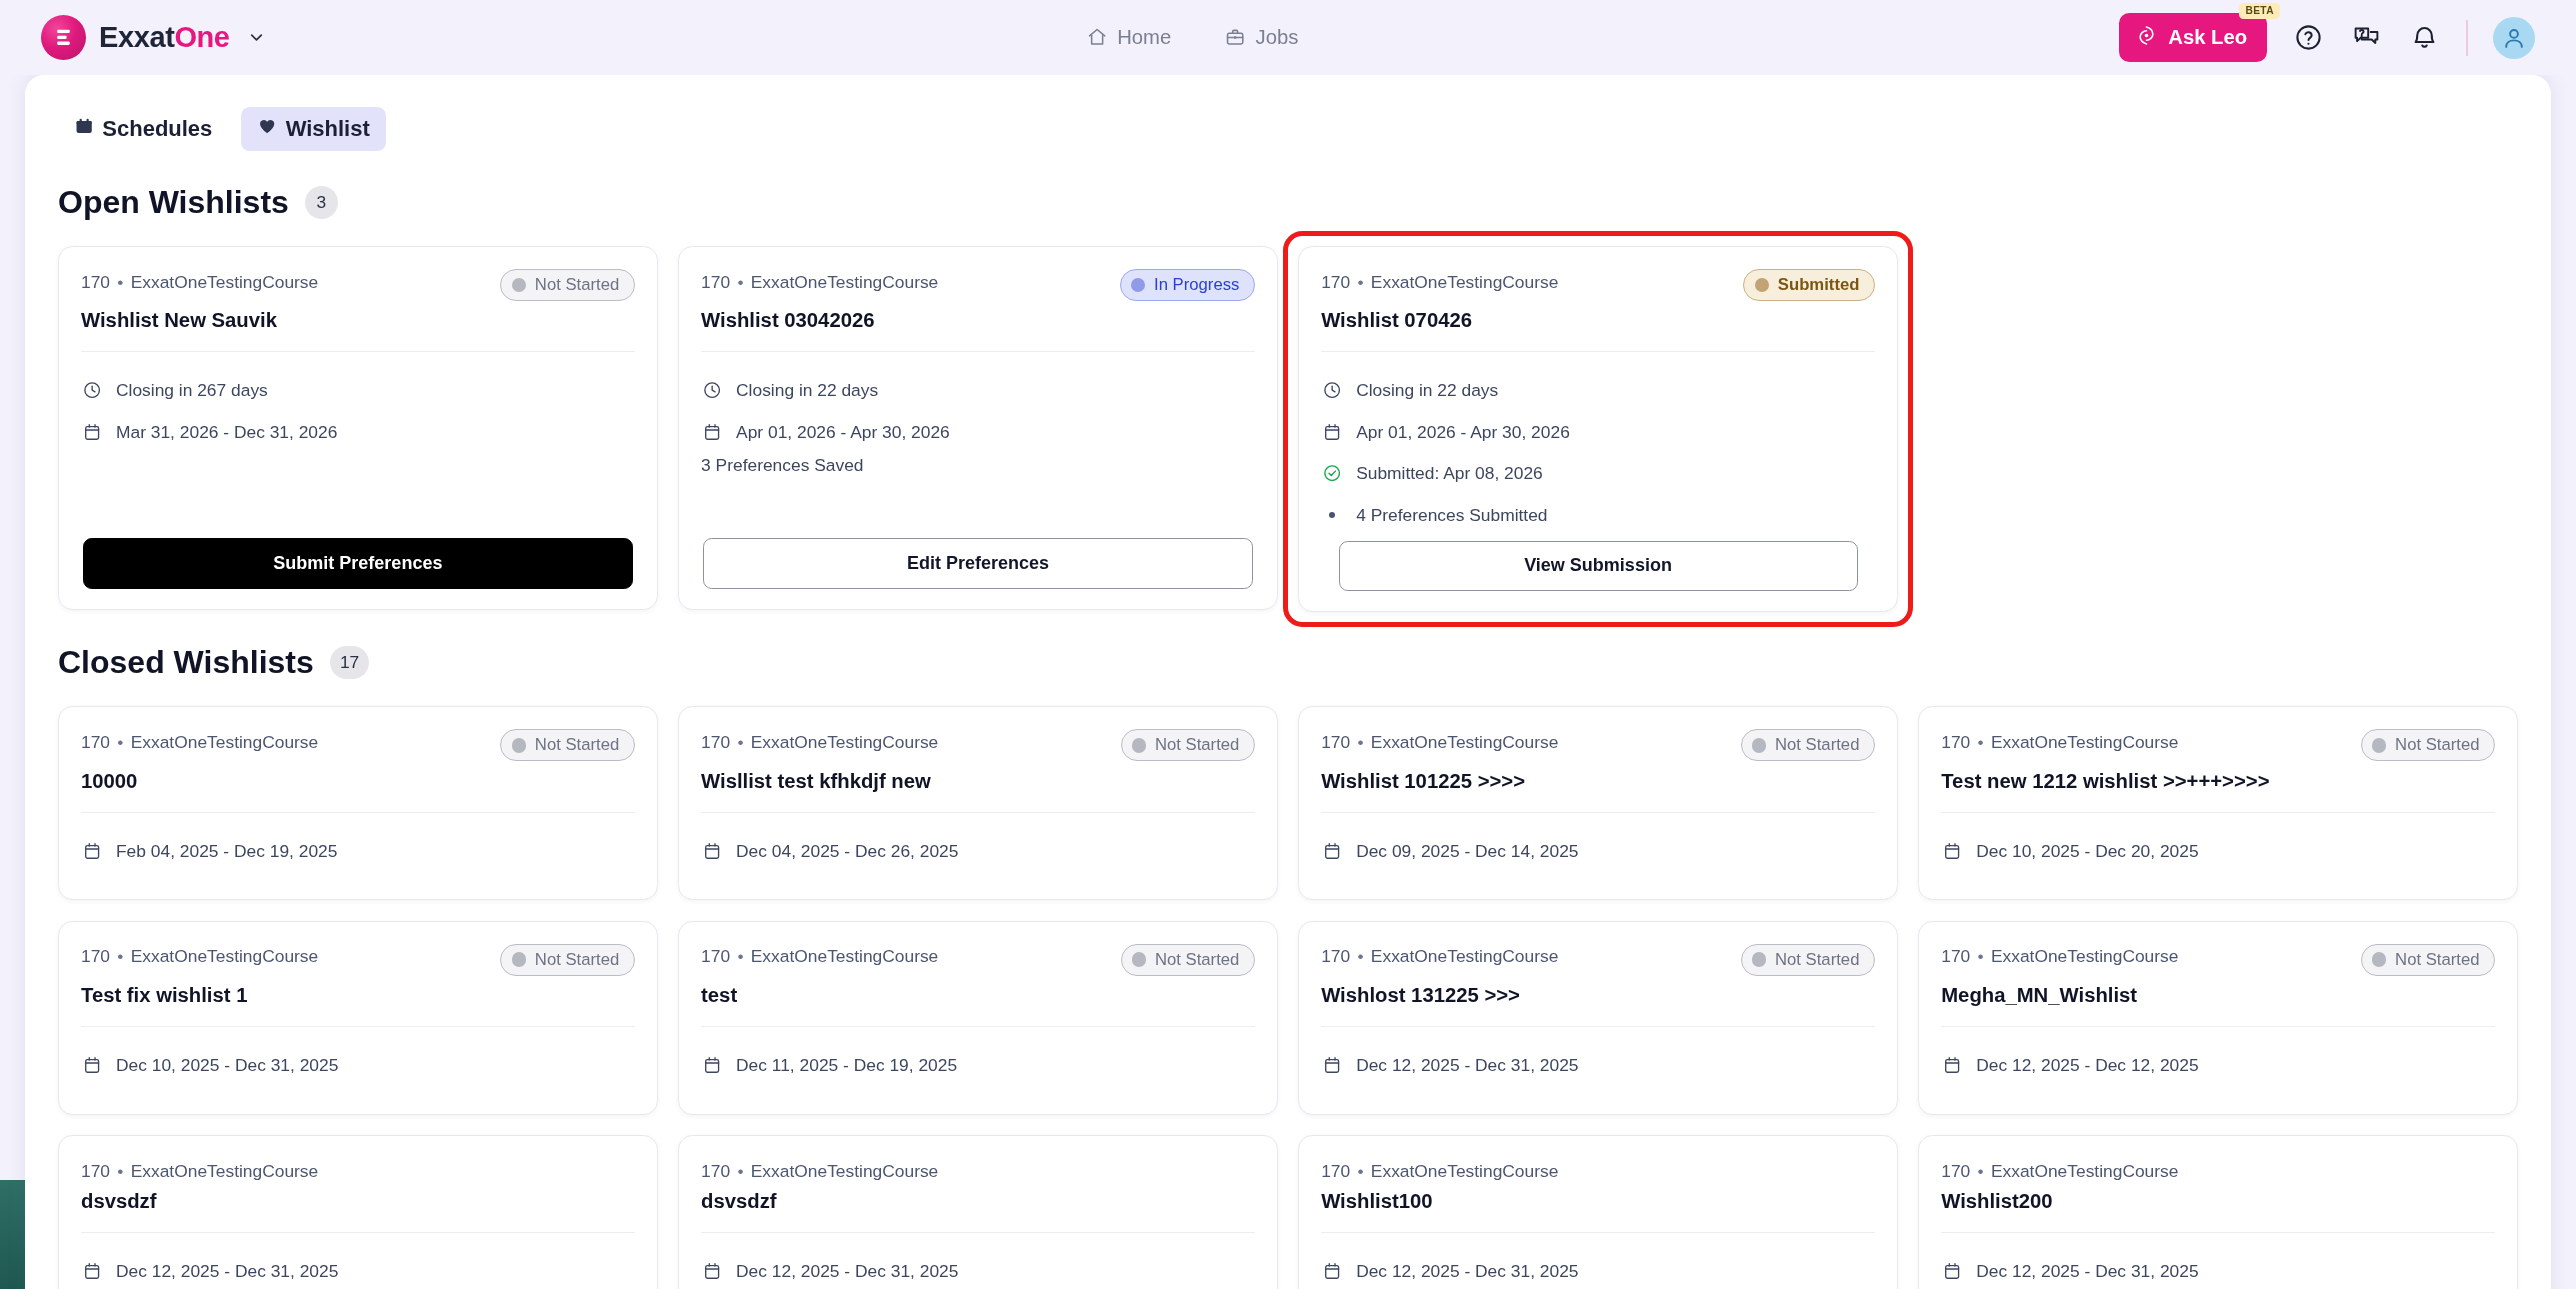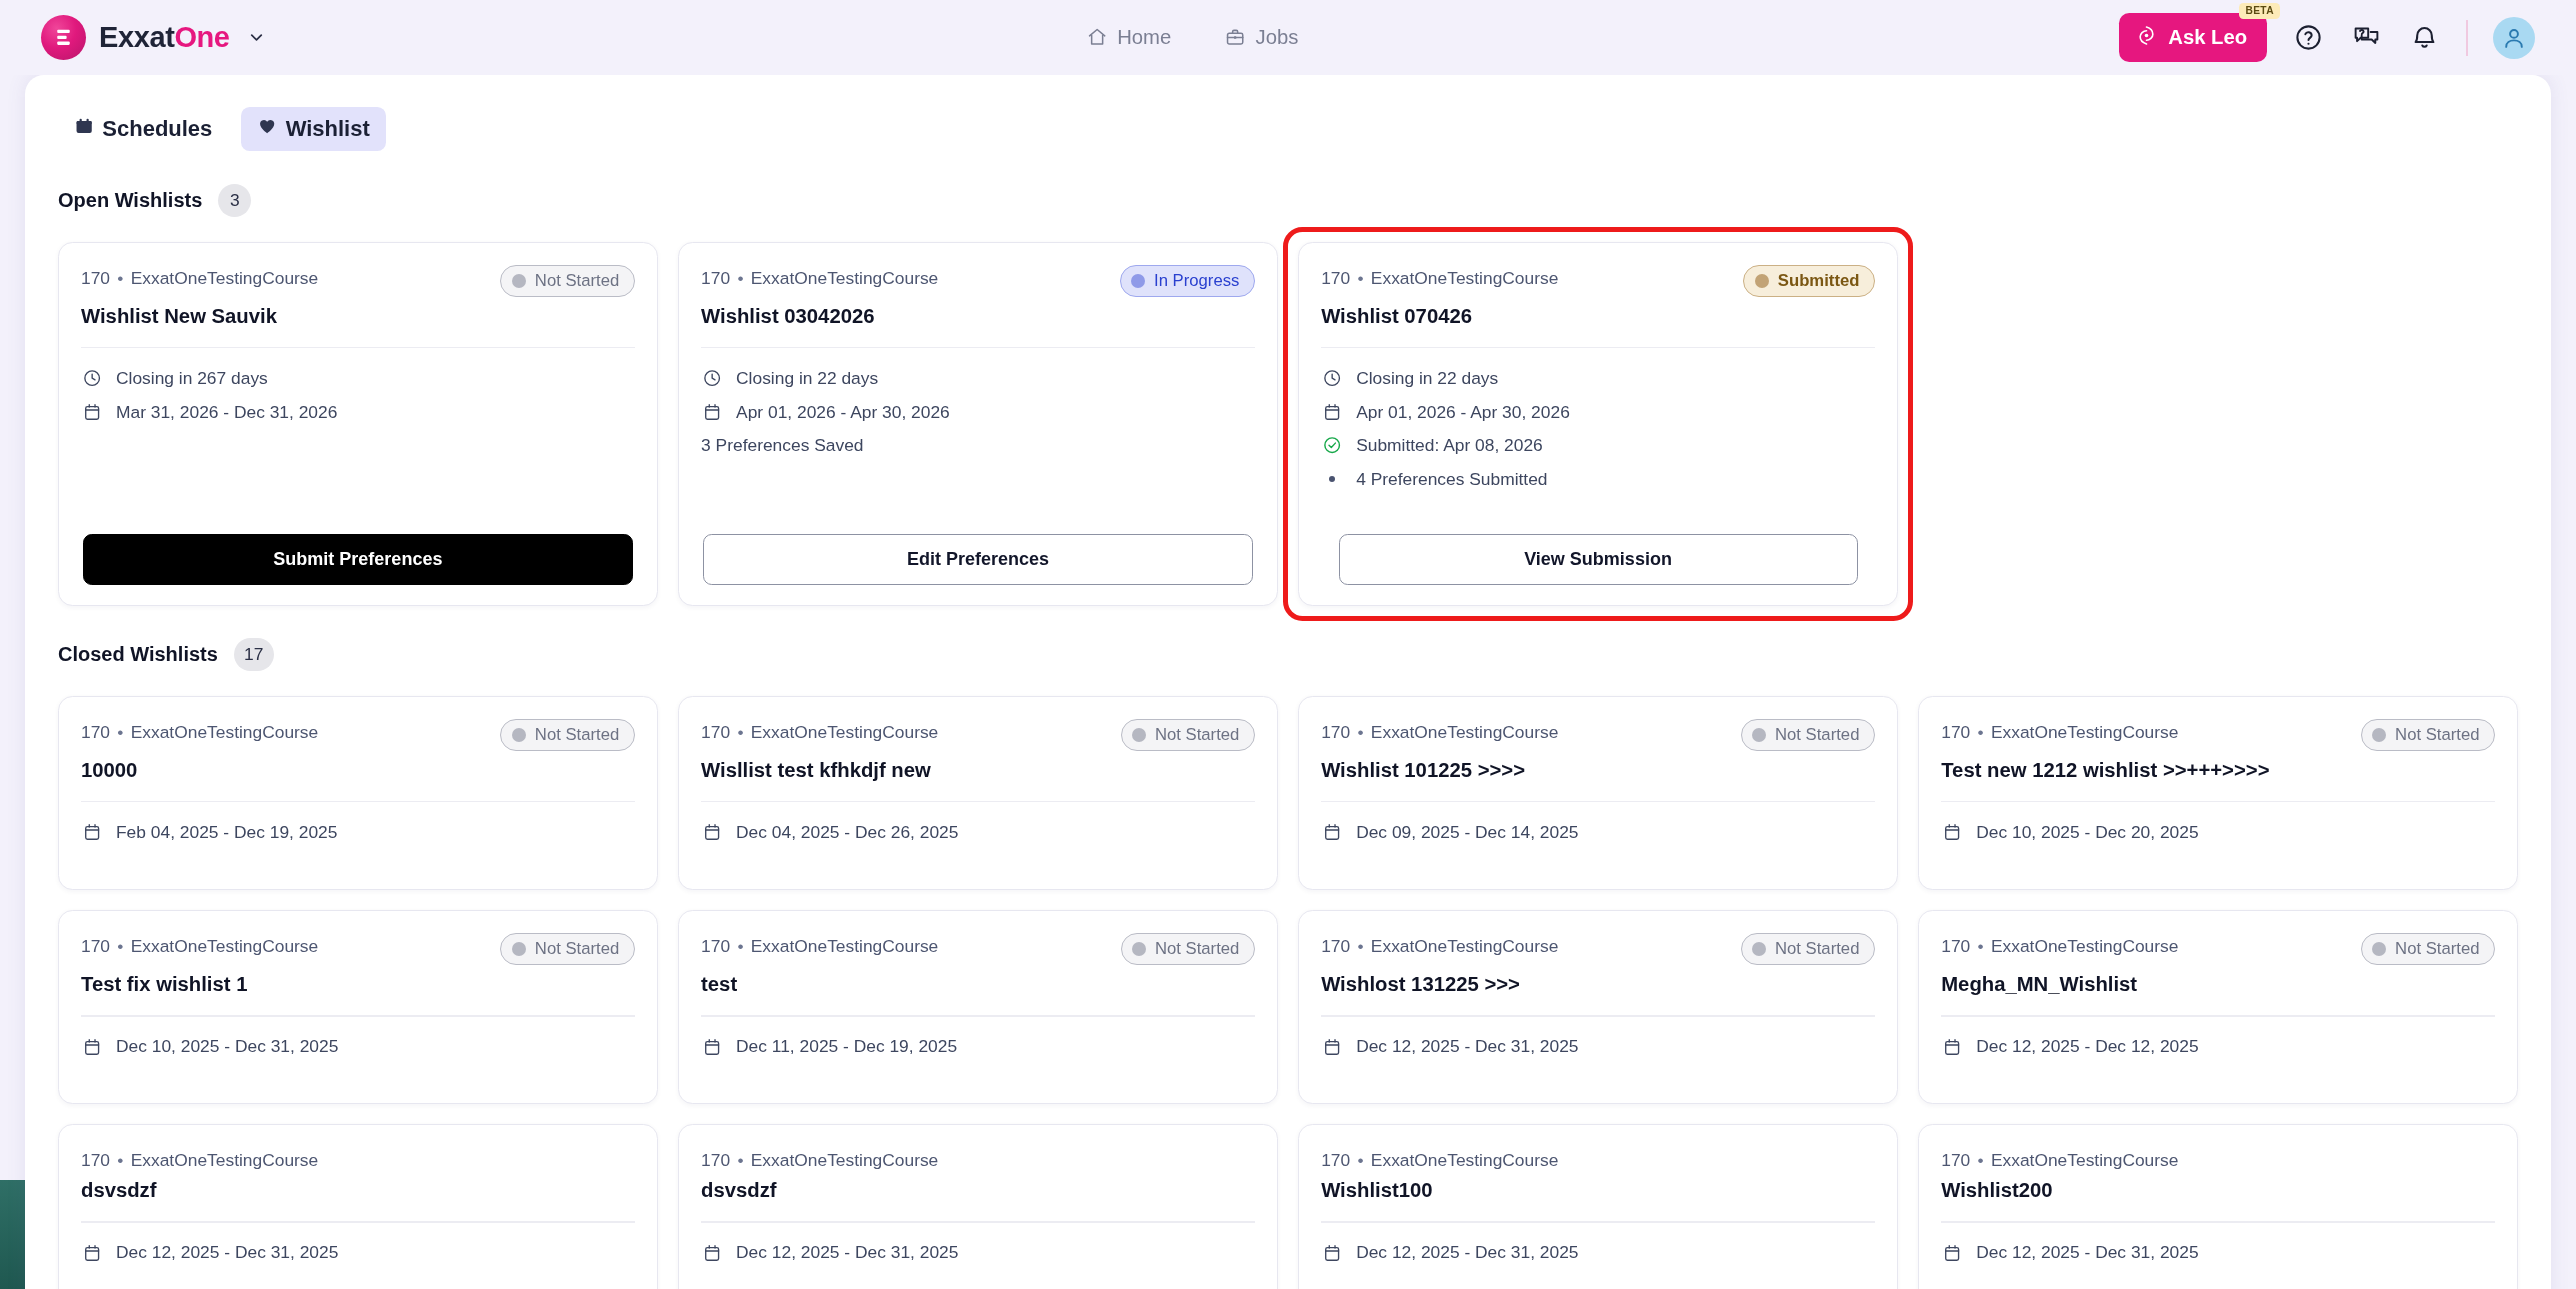--- a/index.html
+++ b/index.html
@@ -178,21 +178,21 @@
   .subtab.active { background: #e2e2fb; }
 
   
   .section-head {
     display: flex;
     align-items: center;
     gap: 16px;
     margin-bottom: 25px;
   }
   .section-title {
-    font-size: 20px;
+    font-size: 32px;
     font-weight: 700;
     color: #101426;
   }
   .count-pill {
     min-width: 33px;
     height: 33px;
     padding: 0 10.2px;
     border-radius: 16.7px;
     background: #e6e6ea;
     color: #2b3046;
@@ -288,20 +288,21 @@
     display: flex;
     flex-direction: column;
     gap: 11.6px;
   }
   .info-row {
     display: flex;
     align-items: center;
     gap: 13px;
     font-size: 17.4px;
     color: #3d465f;
+    margin-top: 8px;
   }
   .info-row .ico {
     width: 22px; height: 22px;
     flex: 0 0 auto;
     display: flex; align-items: center; justify-content: center;
     color: #3d465f;
   }
   .info-row.bulleted .ico { color: #3d465f; }
   .info-row .mini-dot {
     width: 6.5px; height: 6.5px;

